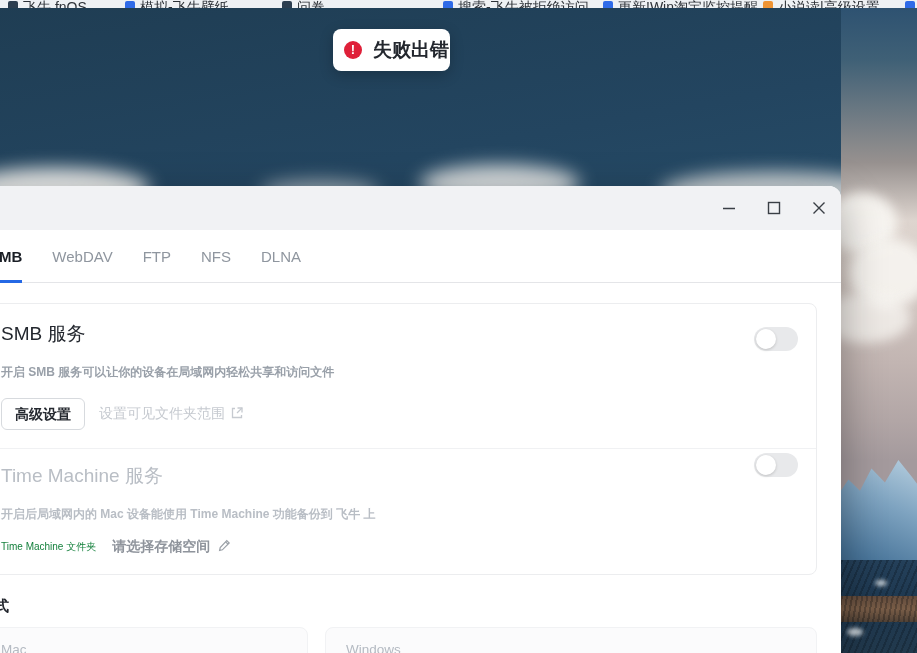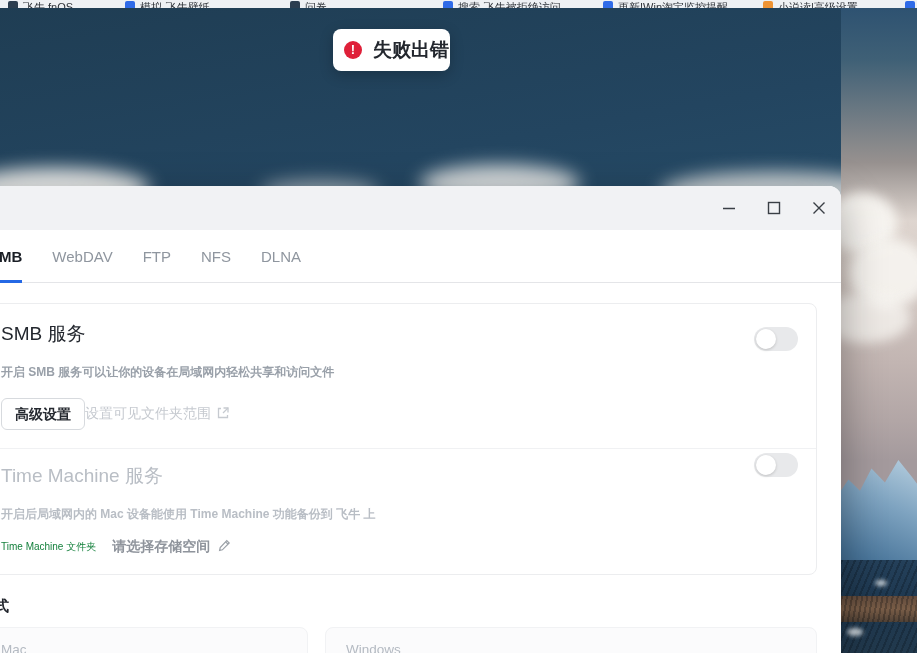--- a/index.html
+++ b/index.html
@@ -43,21 +43,21 @@
   }
   .wall-right .snow-spot { position:absolute; background:rgba(235,240,244,.8); border-radius:50%; filter:blur(2px); }
   
   .bookmarks {
     position:absolute; left:0; top:0; width:917px; height:8px;
     background:#eef1f4; overflow:hidden; z-index:30;
   }
   .bm-row { position:absolute; left:0; top:0; display:flex; align-items:flex-start; white-space:nowrap; }
   .bm-item { display:flex; align-items:flex-start; margin-top:1px; }
   .bm-fav { width:10px; height:10px; border-radius:2px; margin-right:5px; flex:none; }
-  .bm-label { font-size:11px; line-height:13px; color:#2d3238; }
+  .bm-label { font-size:14px; line-height:13px; color:#2d3238; }
   
   .toast {
     position:absolute; left:333px; top:29px; width:117px; height:42px; z-index:25;
     background:#fff; border-radius:8px; box-shadow:0 4px 14px rgba(0,0,0,.22);
     display:flex; align-items:center; padding-left:11px;
   }
   .toast-icon {
     width:18px; height:18px; border-radius:50%; background:#df2039; flex:none;
     color:#fff; font-size:13px; font-weight:bold; line-height:18px; text-align:center;
   }
@@ -98,21 +98,21 @@
   .sec-desc { margin-top:17px; font-size:12px; color:#99a0a9; line-height:20px;font-weight:bold; }
   .section.disabled .sec-title, .section.disabled .sec-desc { color:#b9bec5; }
   .toggle {
     position:absolute; right:0; top:4px; width:44px; height:24px;
     background:#e8e9eb; border-radius:12px;
   }
   .toggle .knob {
     position:absolute; left:2px; top:2px; width:20px; height:20px; border-radius:50%;
     background:#fff; box-shadow:0 1px 3px rgba(0,0,0,.18);
   }
-  .actions { margin-top:16px; display:flex; }
+  .actions { margin-top:16px; display:flex; gap:14px; }
   .btn-outline {
     padding:6px 13px; font-size:14px; font-weight:600; color:#262a31;
     background:#fff; border:1px solid #d7dade; border-radius:6px; line-height:18px;
   }
   .ghost-link { display:flex; align-items:center; gap:5px; font-size:14px; color:#c6cad0; }
   .divider { border:none; border-top:1px solid #f0f1f3; margin:18px -18px 0 -36px; }
   .section.pad-top { padding-top:16px; }
   .folder-row { margin-top:14px; margin-bottom:14px; display:flex; align-items:center; gap:16px; }
   .folder-label { font-size:10px; color:#15803d; }
   .folder-value { font-size:14px; font-weight:600; color:#8f949c; display:flex; align-items:center; gap:7px; }
@@ -155,21 +155,21 @@
 <div class="bookmarks">
   <div class="bm-row" id="bm-row">
       <div class="bm-item" style="position: absolute; left: 8px;">
         <span class="bm-fav" style="background: rgb(44, 62, 80);"></span>
         <span class="bm-label">飞牛 fnOS</span>
       </div>
       <div class="bm-item" style="position: absolute; left: 125px;">
         <span class="bm-fav" style="background: rgb(47, 107, 232);"></span>
         <span class="bm-label">模拟-飞牛壁纸</span>
       </div>
-      <div class="bm-item" style="position: absolute; left: 290px;">
+      <div class="bm-item" style="position: absolute; left: 282px;">
         <span class="bm-fav" style="background: rgb(44, 62, 80);"></span>
         <span class="bm-label">问卷</span>
       </div>
       <div class="bm-item" style="position: absolute; left: 443px;">
         <span class="bm-fav" style="background: rgb(47, 107, 232);"></span>
         <span class="bm-label">搜索-飞牛被拒绝访问</span>
       </div>
       <div class="bm-item" style="position: absolute; left: 603px;">
         <span class="bm-fav" style="background: rgb(47, 107, 232);"></span>
         <span class="bm-label">更新!Win淘宝监控提醒</span>

